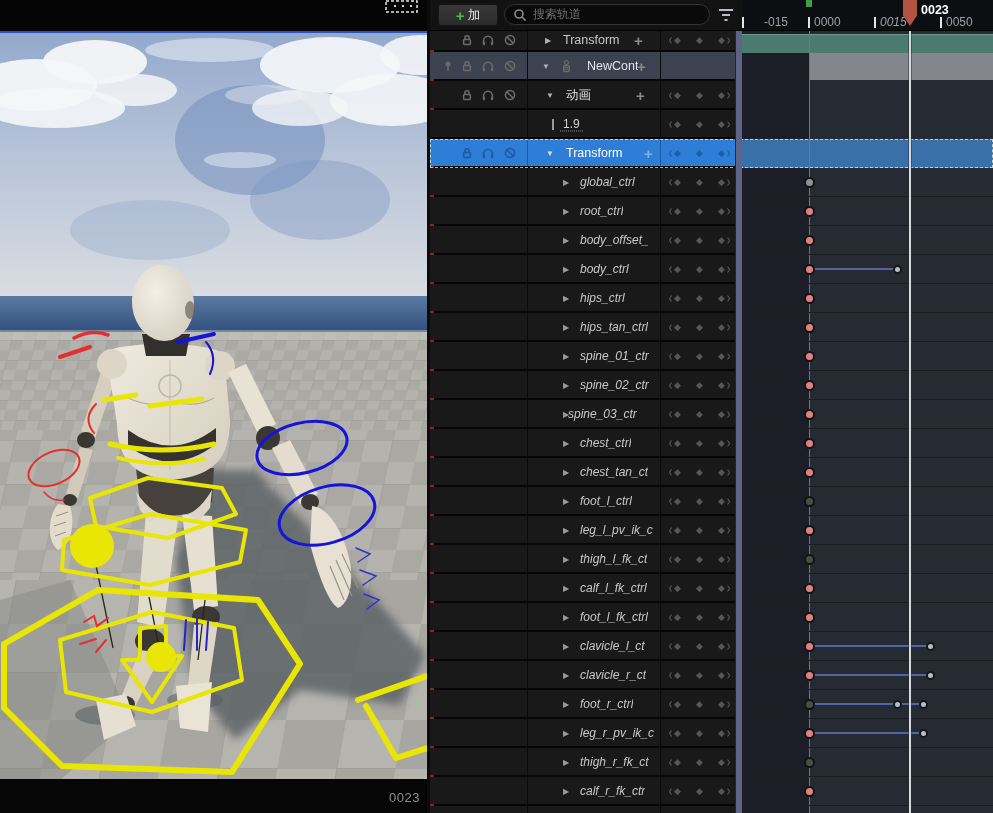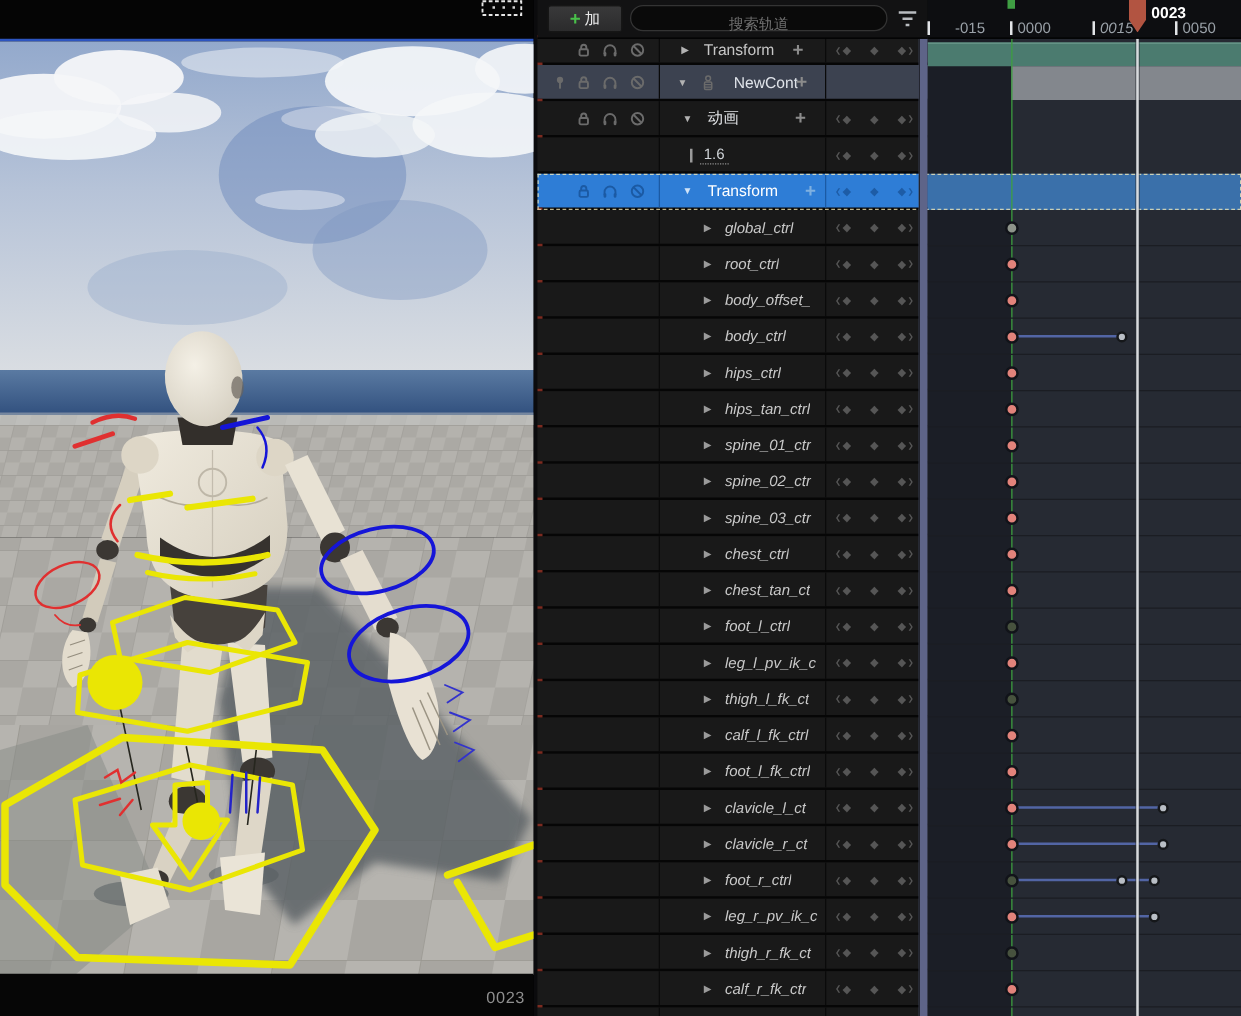--- a/index.html
+++ b/index.html
@@ -14,21 +14,21 @@
   
   #seq{left:427px;top:0;width:566px;height:813px;background:#0b0b0d;}
 
   
   #tb{left:3px;top:0;width:312px;height:30px;background:#121213;border-bottom:1px solid #000;}
   #add-btn{position:absolute;left:8px;top:4px;width:60px;height:22px;background:linear-gradient(#39393a,#2b2b2c);
            border:1px solid #161616;border-radius:3px;color:#e8e8e8;font-size:12.5px;
            display:flex;align-items:center;justify-content:center;gap:3px;}
   #add-btn .plus{color:#49c04a;font-weight:bold;font-size:15px;line-height:1;}
   #search{position:absolute;left:74px;top:4px;width:206px;height:21px;background:#0a0a0a;
-          border:1px solid #343434;border-radius:11px;display:flex;align-items:center;padding:0 8px;box-sizing:border-box;gap:6px;flex-direction:column;}
+          border:1px solid #343434;border-radius:11px;display:flex;align-items:center;padding:0 8px;box-sizing:border-box;gap:6px;}
   #search .ph{color:#6f6f6f;font-size:12px;white-space:nowrap;}
   #filter-ic{position:absolute;left:288px;top:8px;}
 
   
   #ruler{left:315px;top:0;width:251px;height:30px;background:#0d0e11;border-bottom:1px solid #000;}
   .rtick{position:absolute;top:17px;width:2px;height:11px;background:#e2e4e7;}
   .rlab{position:absolute;top:15px;font-size:12px;color:#9aa1a8;}
   #range-notch{position:absolute;top:0;width:6px;height:7px;background:#3f9e43;}
 
   
@@ -377,21 +377,21 @@
     <span class="knav k1" style="left:238px">◆</span>
     <span class="knav" style="left:266px">◆</span>
     <span class="knav k3" style="left:288px">◆</span>
   </div>
 
   <div id="row-weight" class="nrow">
     <div class="redtick"></div>
     <div class="div1"></div>
       <div class="div2"></div>
     <div id="weight-clip"></div>
-    <span id="weight-val">1.6</span>
+    <span id="weight-val">1.9</span>
     <span class="knav k1" style="left:238px">◆</span>
     <span class="knav" style="left:266px">◆</span>
     <span class="knav k3" style="left:288px">◆</span>
   </div>
 
   <div id="row-rig" class="nrow blue-row">
     <div class="div1" style="background:#1b5aa4"></div>
       <div class="div2" style="background:#1b5aa4"></div>
     <span class="mini-icon" style="left: 31px; color: rgb(27, 90, 164);">
         <svg width="12" height="12" viewBox="0 0 11 11">
@@ -525,21 +525,21 @@
         <span class="knav k3" style="left:288px">◆</span>
       </div>
       <div class="trow" style="top: 371px;">
         <div class="kdot red" style="left:61.5px"></div>
       </div>
       <div class="nrow ital" style="top: 400px; height: 29px;">
         <div class="redtick"></div>
         <div class="div1"></div>
         <div class="div2"></div>
         <span class="tri" style="left:133px;color:#9a9a9a">▶</span>
-        <span class="rowlab" style="left:150px">spine_03_ctr</span>
+        <span class="rowlab" style="left:138px">spine_03_ctr</span>
         <span class="knav k1" style="left:238px">◆</span>
         <span class="knav" style="left:266px">◆</span>
         <span class="knav k3" style="left:288px">◆</span>
       </div>
       <div class="trow" style="top: 400px;">
         <div class="kdot red" style="left:61.5px"></div>
       </div>
       <div class="nrow ital" style="top: 429px; height: 29px;">
         <div class="redtick"></div>
         <div class="div1"></div>

